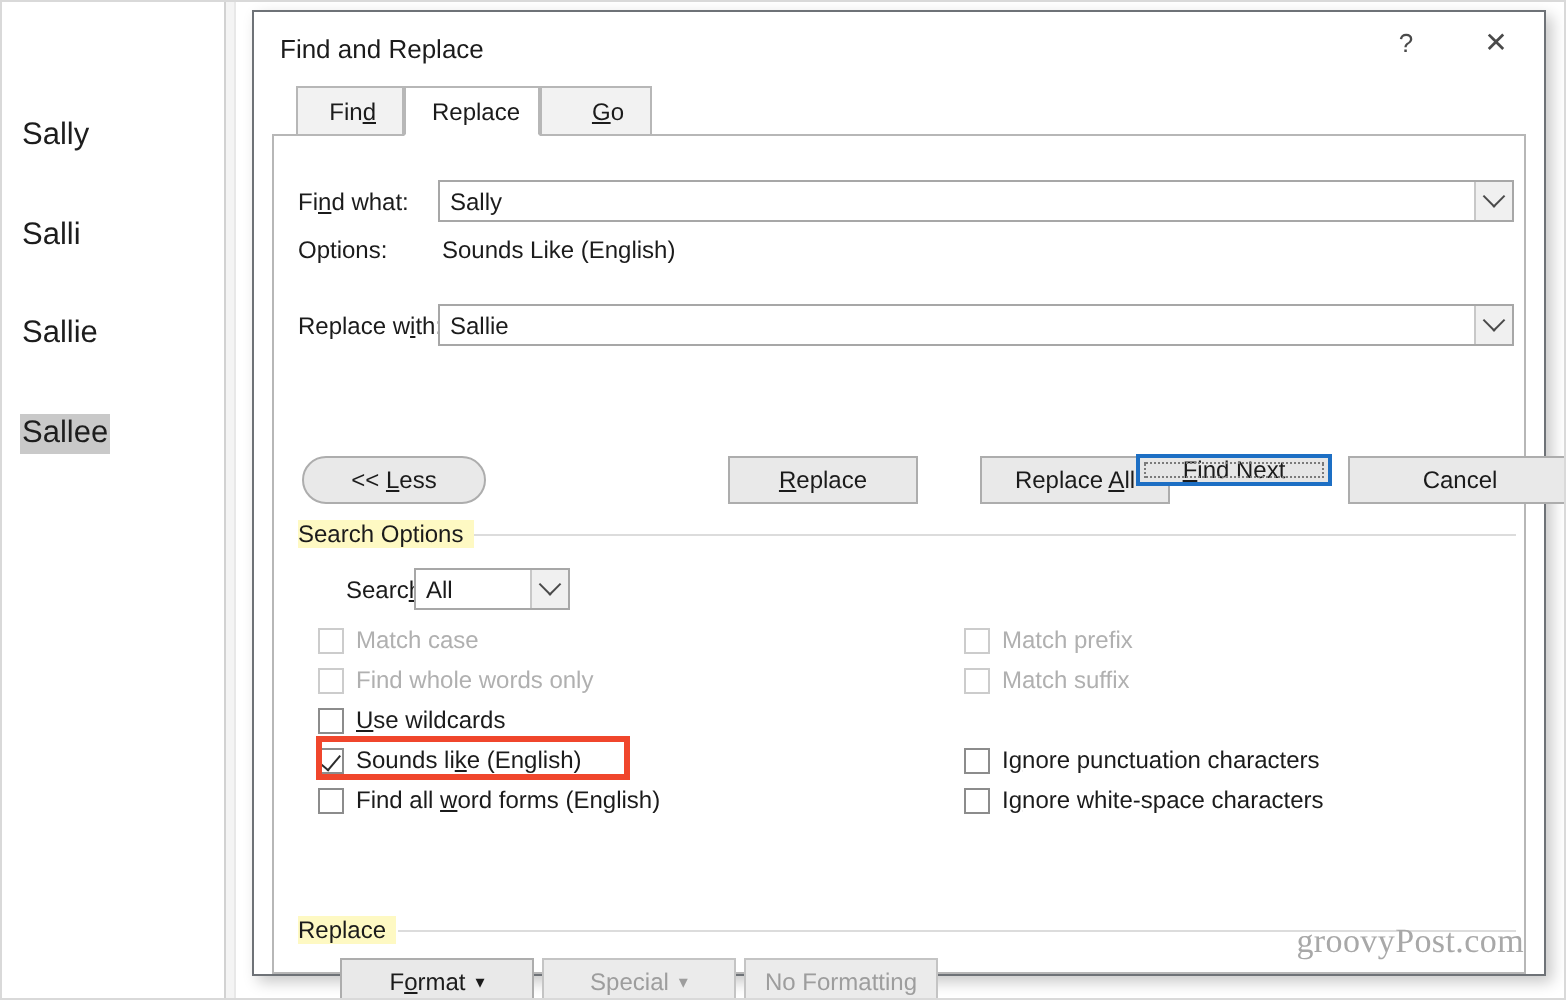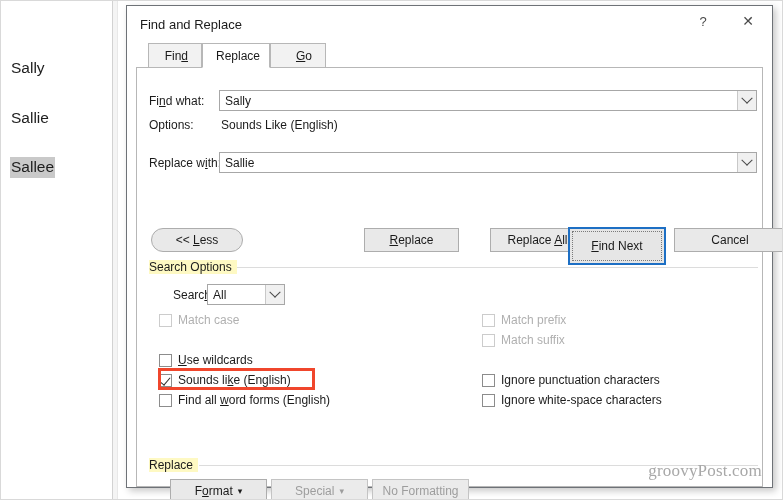--- a/index.html
+++ b/index.html
@@ -290,20 +290,21 @@
     box-sizing: border-box;
     pointer-events: none;
   }
 </style>
 </head>
 <body>
 
 <div id="doc-page">
   <div id="doc-text-col">
     <div><span class="doc-line">Sally</span></div>
+    <div><span class="doc-line">Salli</span></div>
     <div><span class="doc-line">Sallie</span></div>
     <div><span class="doc-line selected">Sallee</span></div>
   </div>
   <div id="doc-gutter"></div>
   <div id="doc-edge"></div>
   <div id="doc-edge2"></div>
 </div>
 
 <div id="dialog">
 
@@ -342,21 +343,21 @@
 
     <div class="btn" style="left:14px; top:160px; width:92px;border-radius:12px;">
       <span><span>&lt;&lt; </span><u class="acc">L</u><span>ess</span></span>
     </div>
     <div class="btn" style="left:227px; top:160px; width:95px;">
       <span><u class="acc">R</u><span>eplace</span></span>
     </div>
     <div class="btn" style="left:329px; top:160px; width:95px;margin-left:24px;">
       <span><span>Replace </span><u class="acc">A</u><span>ll</span></span>
     </div>
-    <div class="btn focused" style="left:431px; top:159px; width:98px; height:38px;">
+    <div class="btn focused" style="left:431px; top:159px; width:98px; height:16px;">
       <span class="inner"></span>
       <span><u class="acc">F</u><span>ind Next</span></span>
     </div>
     <div class="btn" style="left:537px; top:160px; width:112px;">
       <span>Cancel</span>
     </div>
 
     <div class="group-label" style="left:12px; top:192px;">Search Options</div>
     <div class="group-line" style="left:94px; top:199px; width:527px;"></div>
 
@@ -365,20 +366,24 @@
       <div class="val">All</div>
       <div class="arrow">
           <span class="chev-thin"></span>
         </div>
     </div>
 
     <div class="cbrow" style="left:22px; top:243px;">
       <span class="cbox disabled"></span>
       <span class="cbtext disabled">Match case</span>
     </div>
+    <div class="cbrow" style="left:22px; top:263px;">
+      <span class="cbox disabled"></span>
+      <span class="cbtext disabled">Find whole words only</span>
+    </div>
     <div class="cbrow" style="left:22px; top:283px;">
       <span class="cbox"></span>
       <span class="cbtext"><u class="acc">U</u><span>se wildcards</span></span>
     </div>
     <div class="cbrow" style="left:22px; top:303px;">
       <span class="cbox">
           <span class="tick"></span>
         </span>
       <span class="cbtext"><span>Sounds li</span><u class="acc">k</u><span>e (English)</span></span>
     </div>

